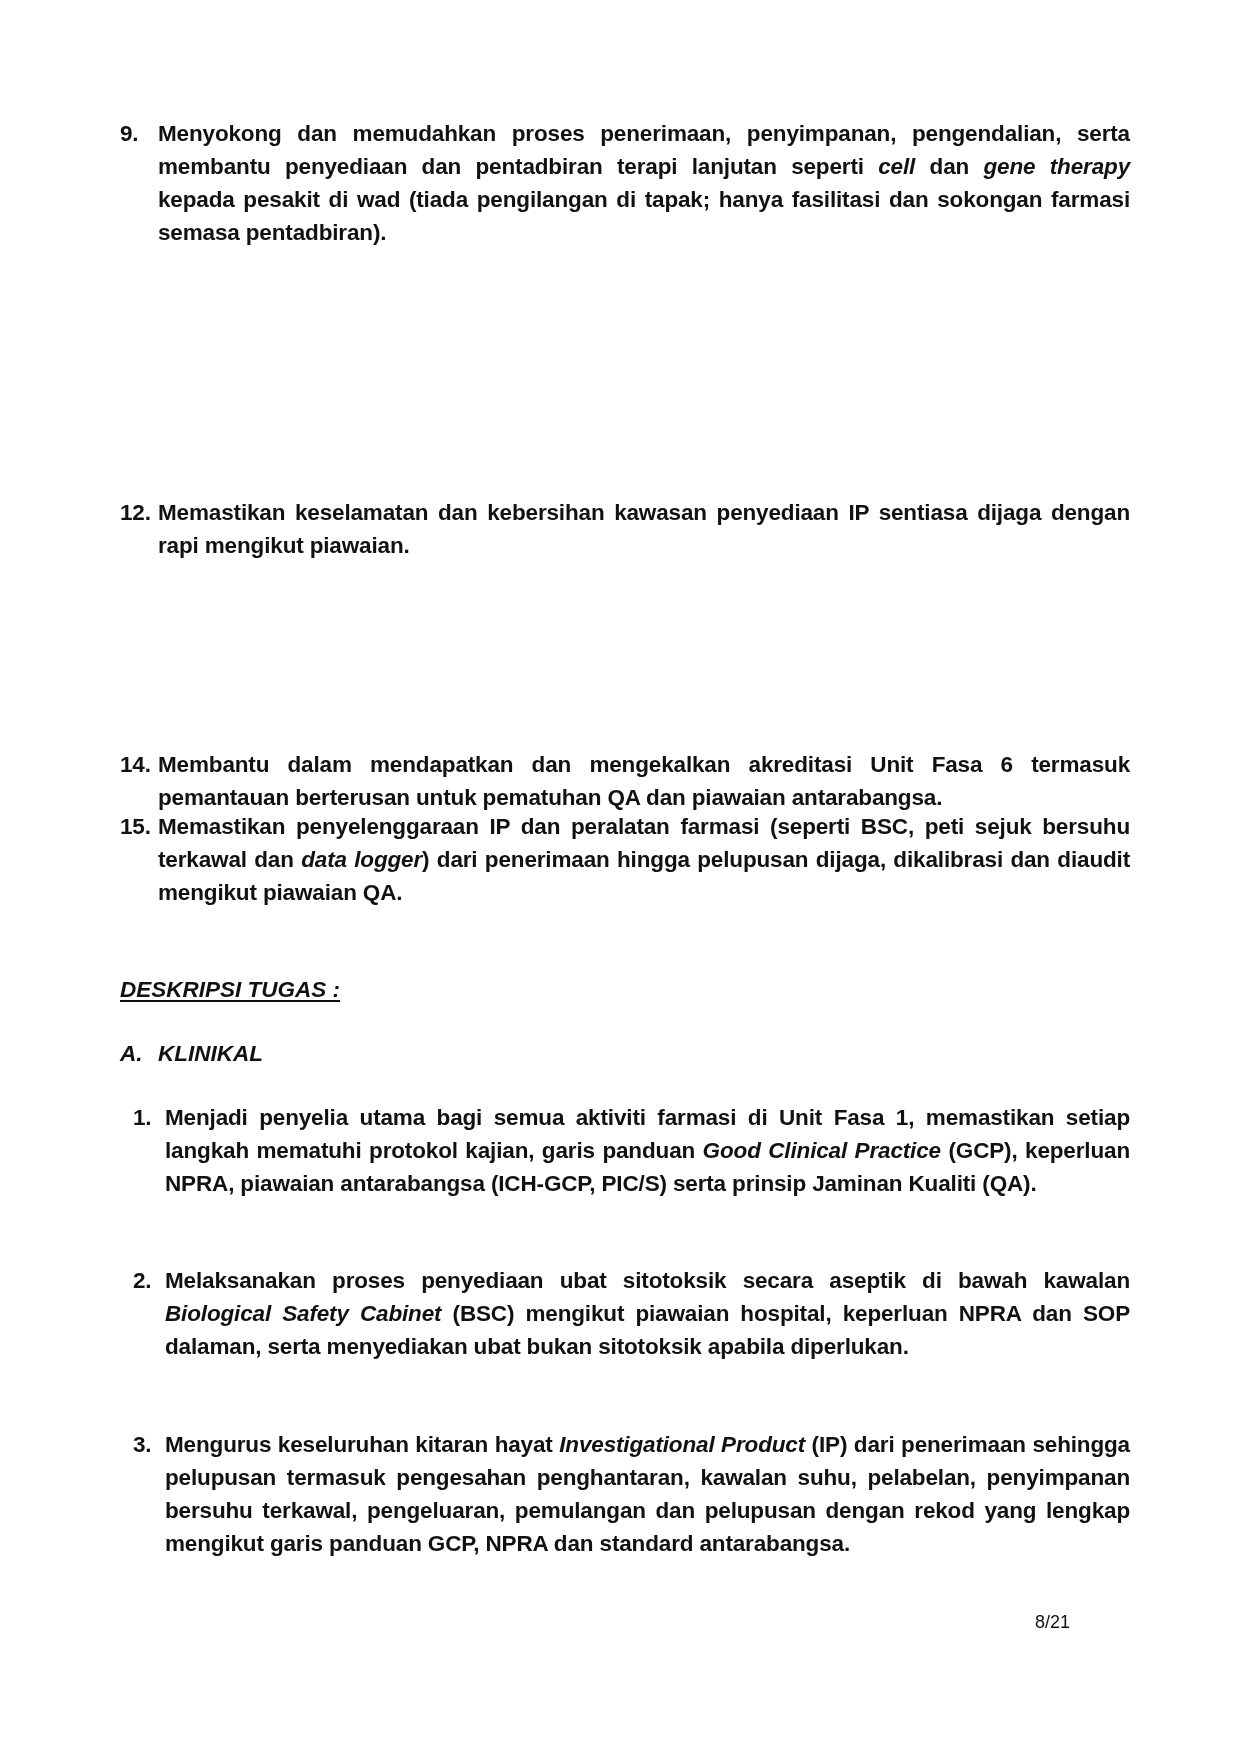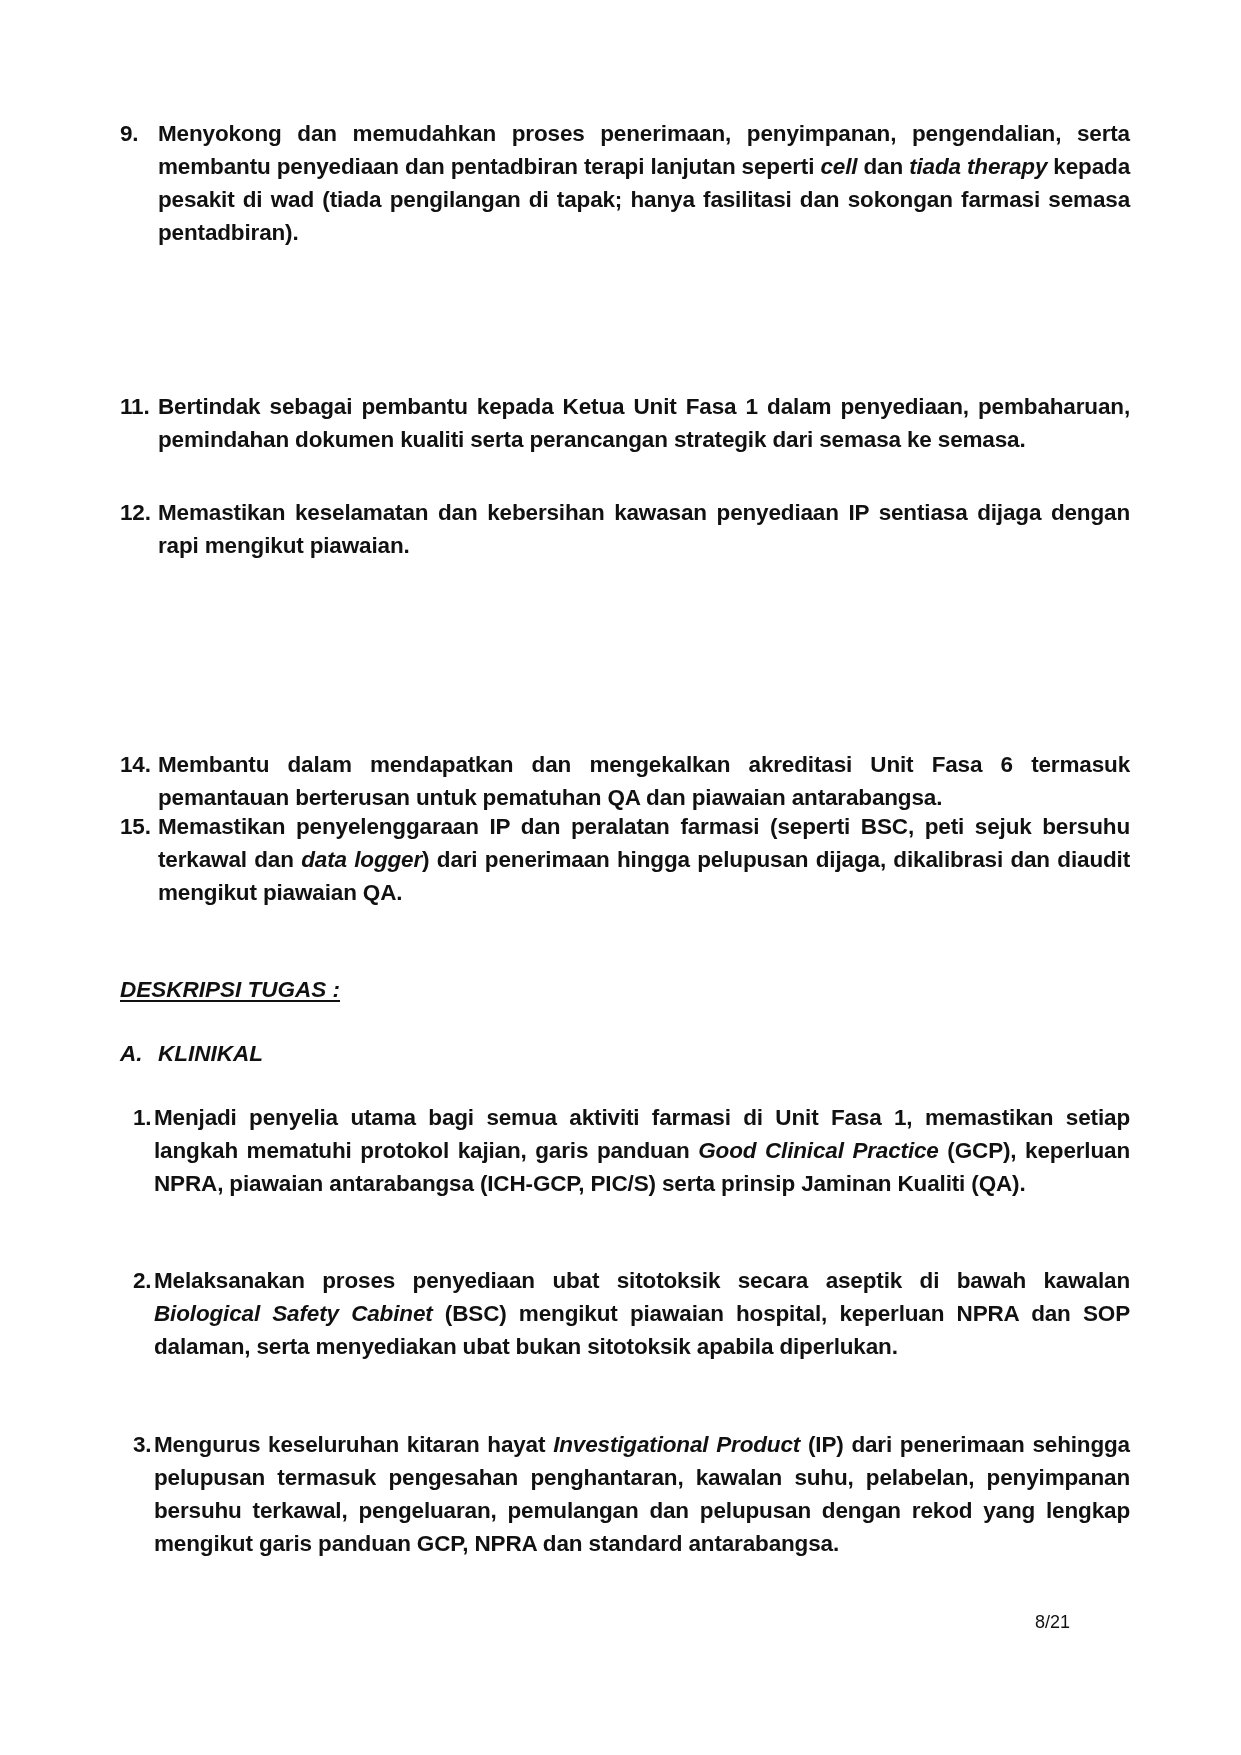--- a/index.html
+++ b/index.html
@@ -10,47 +10,43 @@
     .page { position: absolute; left: 0; top: 0; width: 1241px; height: 1755px; }
     .item {
       position: absolute; left: 120px; width: 1010px;
       font-weight: bold; font-size: 22.5px; line-height: 33px;
       text-align: justify; letter-spacing: -0.15px;
     }
     .item .num { position: absolute; left: 0; top: 0; width: 38px; }
     .item .txt { display: block; margin-left: 38px; }
     .item.sub { left: 133px; width: 997px; }
     .item.sub .num { width: 32px; }
-    .item.sub .txt { margin-left: 21px; }
+    .item.sub .txt { margin-left: 32px; }
     .heading {
       position: absolute; left: 120px; font-weight: bold; font-size: 22.5px; line-height: 33px; font-style: italic;
     }
     .heading.u { text-decoration: underline; text-underline-offset: 3px; }
     .heading .num { display: inline-block; width: 38px; }
     .pagenum {
       position: absolute; left: 1035px; top: 1607px; font-size: 18px; line-height: 30px;
       font-weight: normal;
     }
     i { font-style: italic; }
   </style>
 </head>
 <body>
 
 <div class="page">
 
   <div class="item" style="top:117px;">
     <span class="num">9.</span>
-    <span class="txt"><span>Menyokong dan memudahkan proses penerimaan, penyimpanan, pengendalian, serta membantu penyediaan dan pentadbiran terapi lanjutan seperti </span><i>cell</i><span> dan </span><i>tiada therapy</i><span> kepada pesakit di wad (tiada pengilangan di tapak; hanya fasilitasi dan sokongan farmasi semasa pentadbiran).</span></span>
+    <span class="txt"><span>Menyokong dan memudahkan proses penerimaan, penyimpanan, pengendalian, serta membantu penyediaan dan pentadbiran terapi lanjutan seperti </span><i>cell</i><span> dan </span><i>gene therapy</i><span> kepada pesakit di wad (tiada pengilangan di tapak; hanya fasilitasi dan sokongan farmasi semasa pentadbiran).</span></span>
   </div>
 
 
-  <div class="item" style="top:390px;">
-    <span class="num">11.</span>
-    <span class="txt">Bertindak sebagai pembantu kepada Ketua Unit Fasa 1 dalam penyediaan, pembaharuan, pemindahan dokumen kualiti serta perancangan strategik dari semasa ke semasa.</span>
-  </div>
 
   <div class="item" style="top:496px;">
     <span class="num">12.</span>
     <span class="txt">Memastikan keselamatan dan kebersihan kawasan penyediaan IP sentiasa dijaga dengan rapi mengikut piawaian.</span>
   </div>
 
 
   <div class="item" style="top:748px;">
     <span class="num">14.</span>
     <span class="txt">Membantu dalam mendapatkan dan mengekalkan akreditasi Unit Fasa 6 termasuk pemantauan berterusan untuk pematuhan QA dan piawaian antarabangsa.</span>

